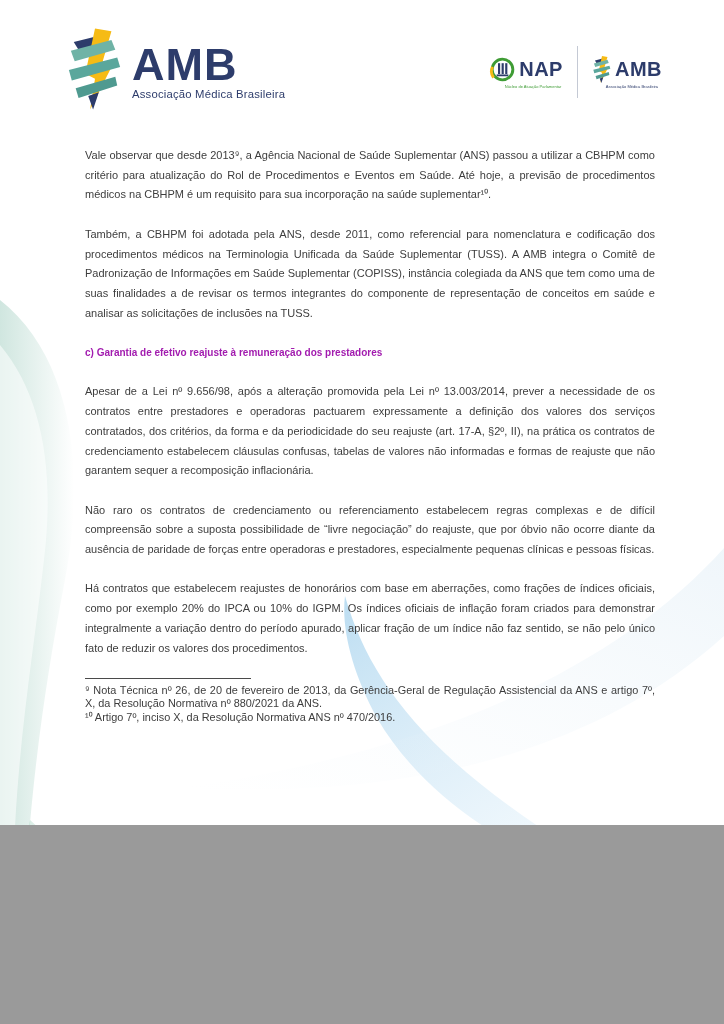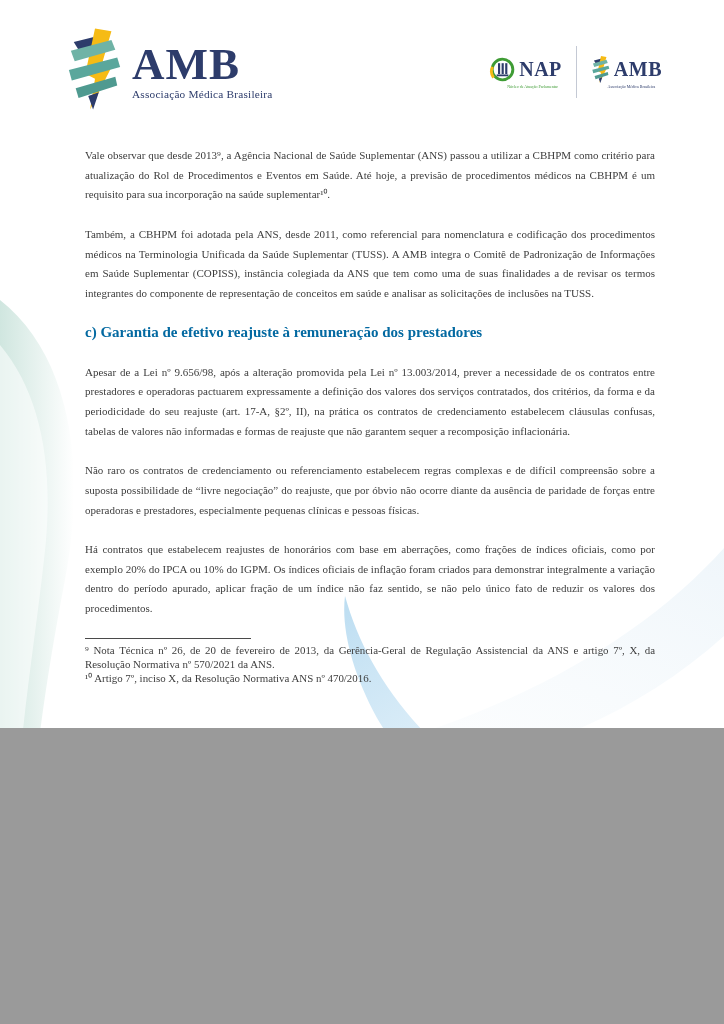--- a/index.html
+++ b/index.html
@@ -1,23 +1,23 @@
 <!DOCTYPE html>
 <html><head>
 <meta charset="utf-8">
 <style>
   * { margin:0; padding:0; box-sizing:border-box; }
   html,body { background:#9a9a9a; }
   .page {
     position:relative;
-    width:724px; height:728px;
+    width:724px; height:825px;
     margin:0 auto;
     background:#ffffff;
     overflow:hidden;
-    font-family:Liberation Serif, serif;
+    font-family:Liberation Sans, sans-serif;
   }
   .watermarks { position:absolute; inset:0; z-index:0; pointer-events:none; }
   .content { position:relative; z-index:1; }
 
   
   .header {
     display:flex; justify-content:space-between; align-items:flex-start;
     padding:28px 62px 0 66px;
   }
   .main-logo { display:flex; align-items:flex-start; }
@@ -40,21 +40,21 @@
   .logo-divider { width:1px; height:52px; background:#c4c9d4; margin:0 14px; }
 
   
   .doc-body { margin:36px 69px 0 85px; }
   .para {
     font-size:11px; line-height:19.7px; color:#3d3d3d;
     text-align:justify; margin-bottom:19.7px;
   }
   .para.bold { font-weight:bold; color:#343434; }
   .section-heading {
-    font-size:15px; line-height:19.7px; font-weight:bold; color:#0369a1;
+    font-size:10px; line-height:19.7px; font-weight:bold; color:#a21caf;
     margin-bottom:19.7px; text-align:left;
   }
 
   
   .footnotes { margin:10px 69px 0 85px; }
   .fn-rule { width:166px; border-top:1.6px solid #4a4a4a; margin-bottom:5px; }
   .footnote {
     font-size:10.9px; line-height:13.6px; color:#3d3d3d; text-align:justify;
   }
 
@@ -171,21 +171,21 @@
 
       <p class="para">Não raro os contratos de credenciamento ou referenciamento estabelecem regras complexas e de difícil compreensão sobre a suposta possibilidade de “livre negociação” do reajuste, que por óbvio não ocorre diante da ausência de paridade de forças entre operadoras e prestadores, especialmente pequenas clínicas e pessoas físicas.</p>
 
       <p class="para">Há contratos que estabelecem reajustes de honorários com base em aberrações, como frações de índices oficiais, como por exemplo 20% do IPCA ou 10% do IGPM. Os índices oficiais de inflação foram criados para demonstrar integralmente a variação dentro do período apurado, aplicar fração de um índice não faz sentido, se não pelo único fato de reduzir os valores dos procedimentos.</p>
 
 
     </div>
 
     <div class="footnotes">
       <div class="fn-rule"></div>
-      <div class="footnote">⁹ Nota Técnica nº 26, de 20 de fevereiro de 2013, da Gerência-Geral de Regulação Assistencial da ANS e artigo 7º, X, da Resolução Normativa nº 570/2021 da ANS.</div>
+      <div class="footnote">⁹ Nota Técnica nº 26, de 20 de fevereiro de 2013, da Gerência-Geral de Regulação Assistencial da ANS e artigo 7º, X, da Resolução Normativa nº 880/2021 da ANS.</div>
       <div class="footnote">¹⁰ Artigo 7º, inciso X, da Resolução Normativa ANS nº 470/2016.</div>
     </div>
 
   </div>
 
   <div class="footer">
     <div class="footer-rule"></div>
   </div>
 
 </div>

